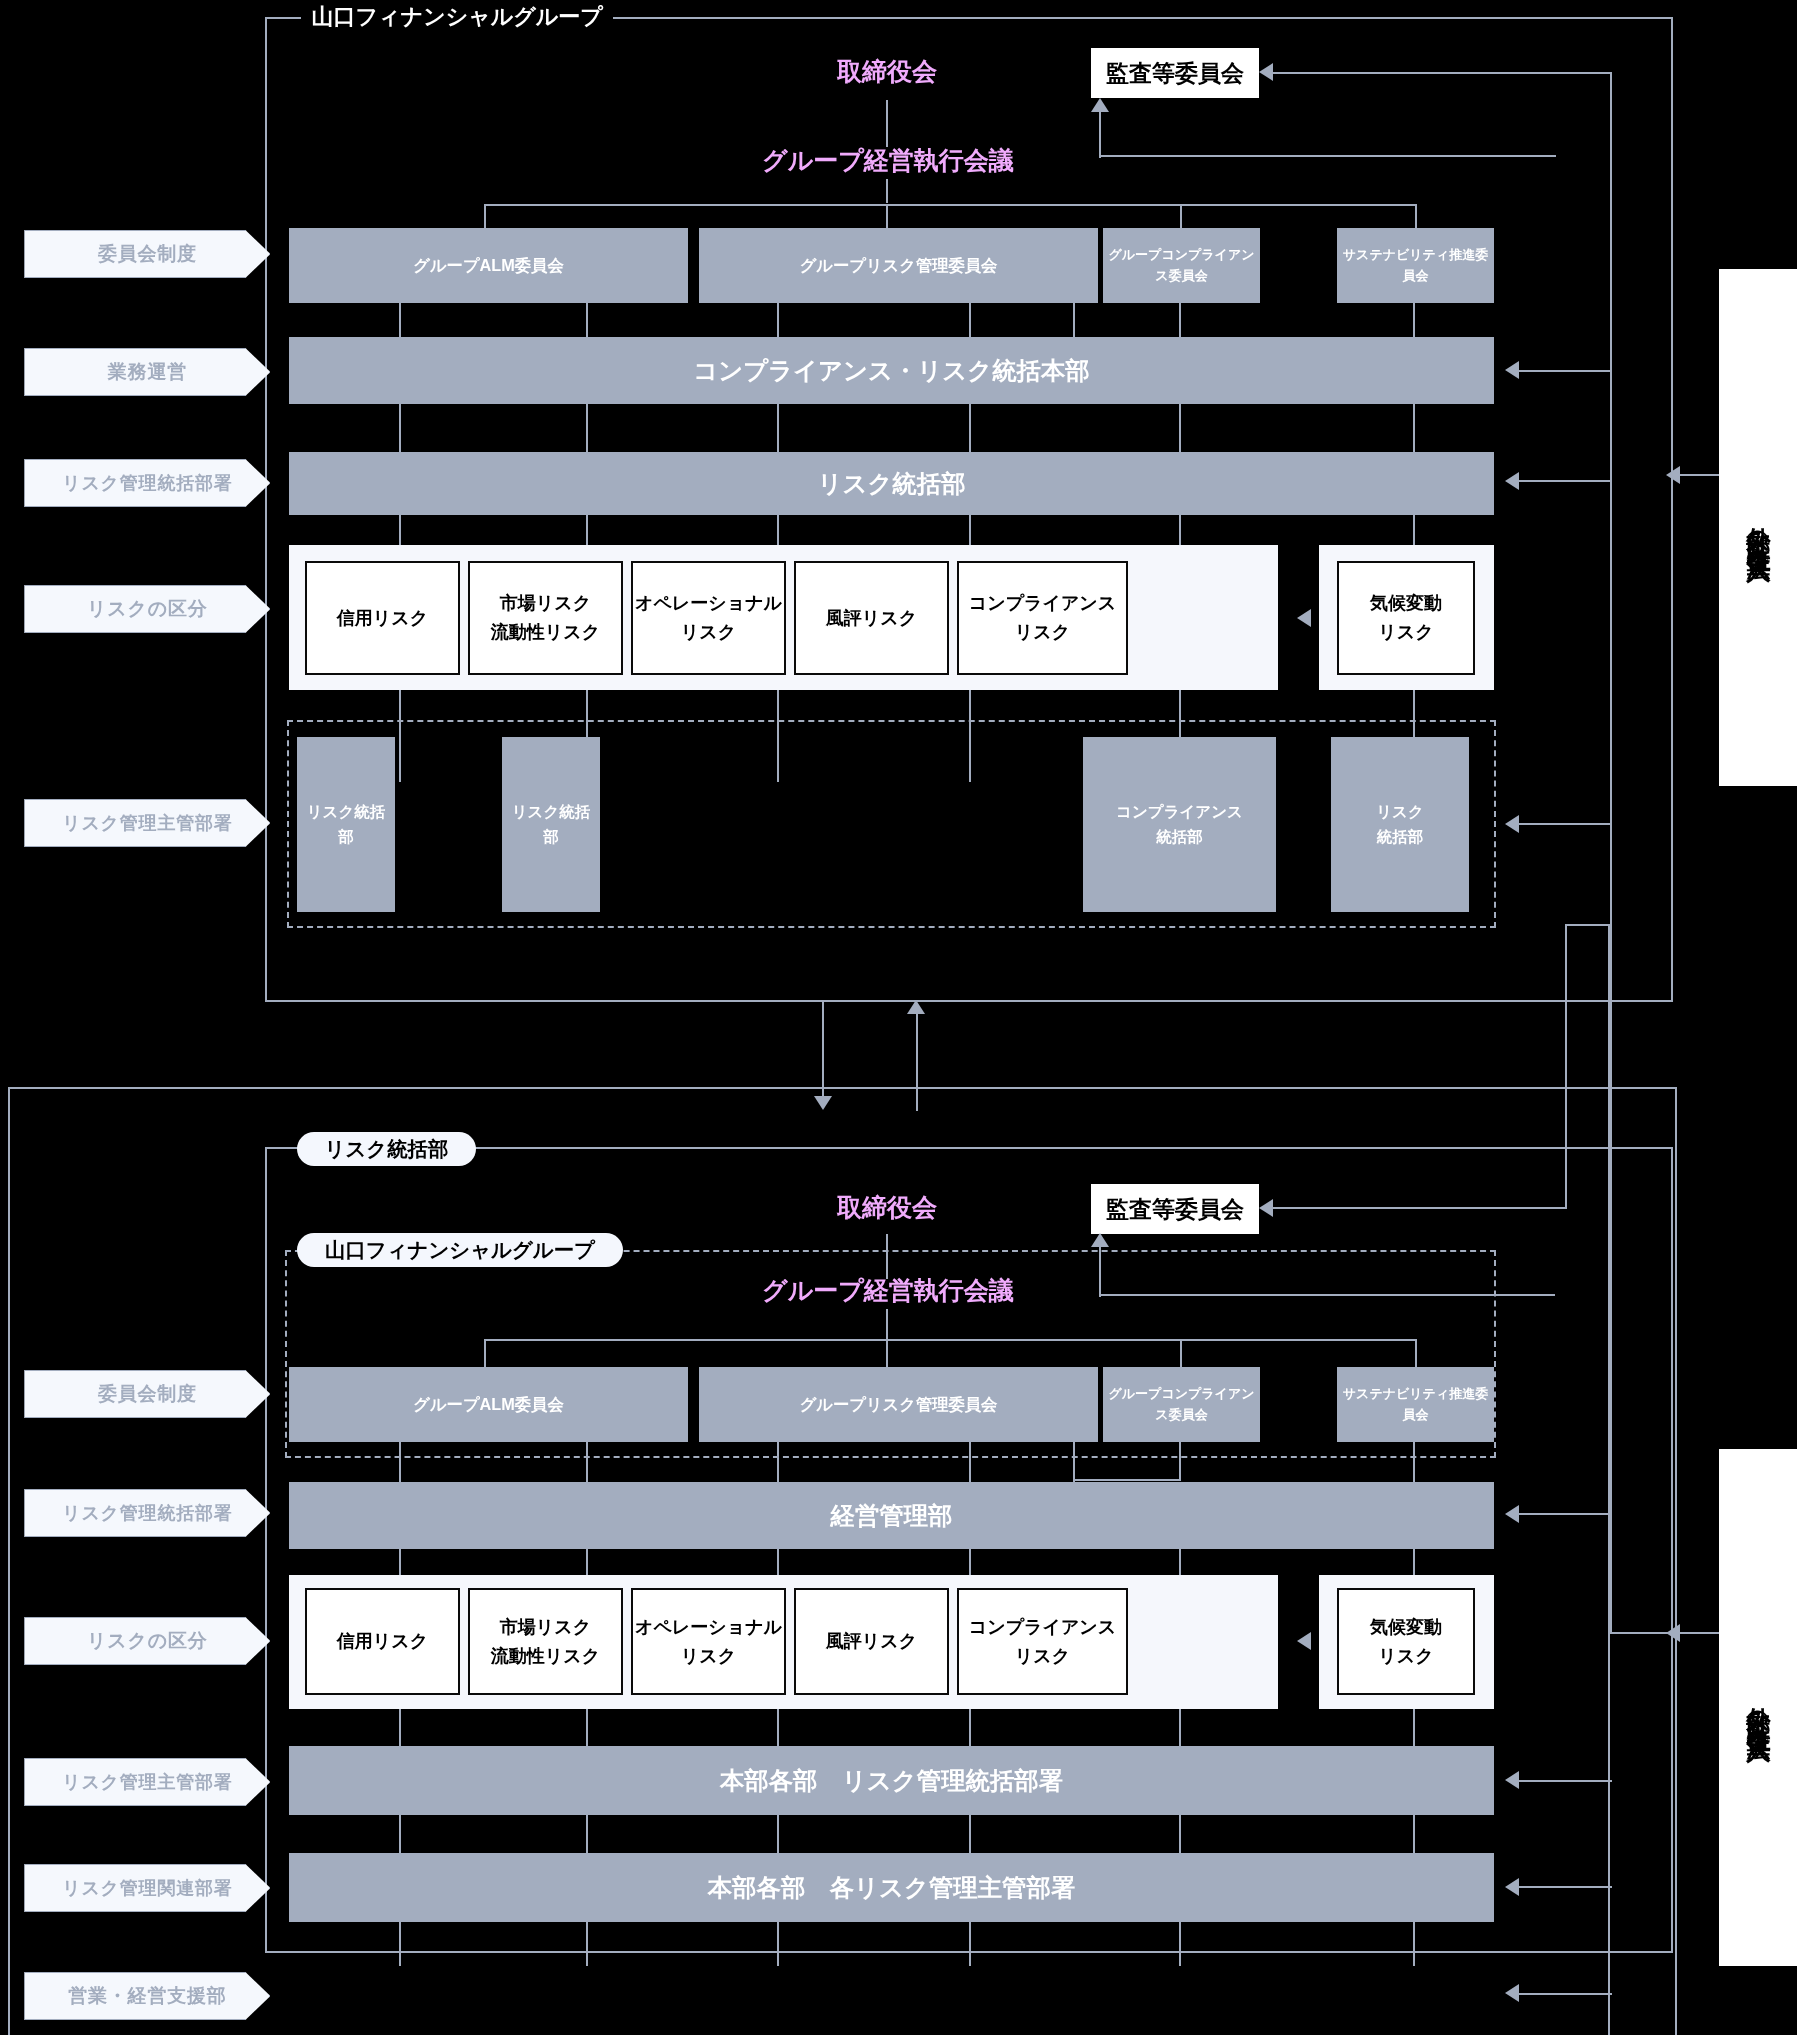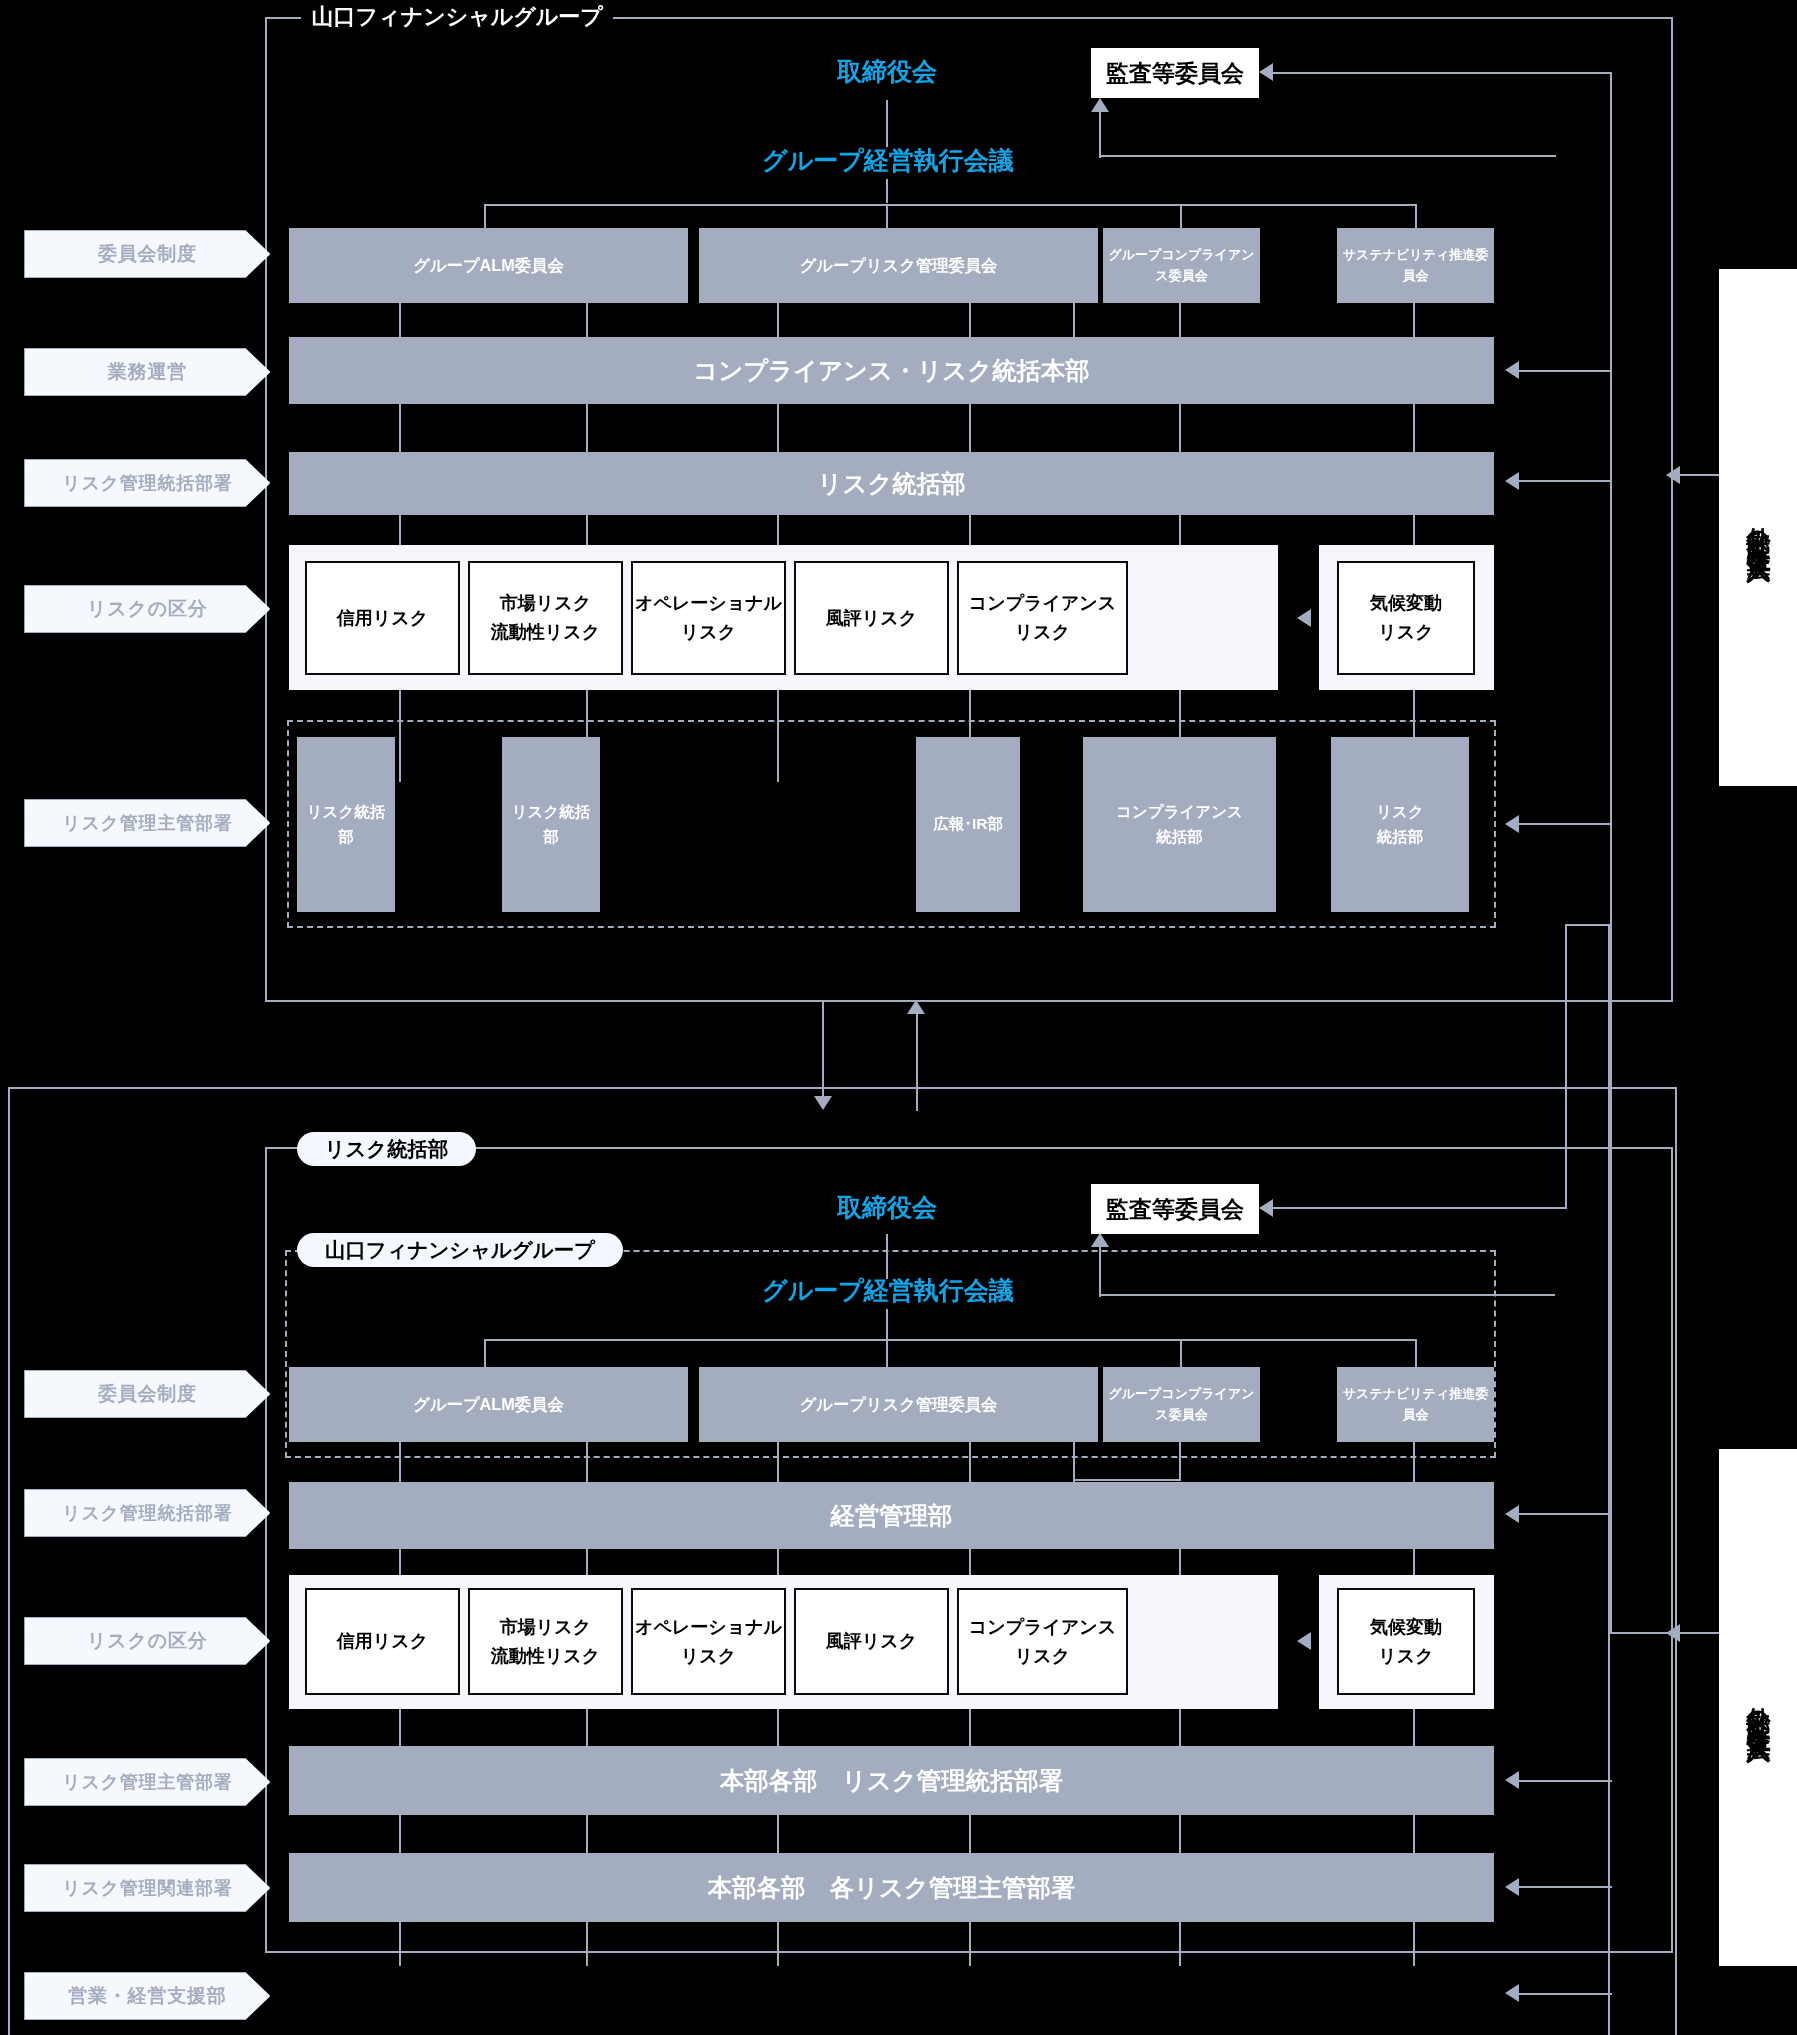--- a/index.html
+++ b/index.html
@@ -101,21 +101,21 @@
   }
   
   .lightbox{
     position:absolute;
     background:#F5F7FC;
     z-index:18;
   }
   
   .txt{
     position:absolute;
-    color:#0ea5e9;font-weight:bold;
+    color:#f0abfc;font-weight:bold;
     display:flex;align-items:center;justify-content:center;
     white-space:nowrap;z-index:25;
   }
   
   .vpanel{
     position:absolute;
     background:#fff;color:#000;
     writing-mode:vertical-rl;
     text-orientation:upright;
     display:flex;align-items:center;justify-content:center;
@@ -220,21 +220,20 @@
   <div class="ln vln" style="left:586px;top:676px;height:106px;"></div>
   <div class="ln vln" style="left:777px;top:676px;height:106px;"></div>
   <div class="ln vln" style="left:969px;top:676px;height:106px;"></div>
   <div class="ln vln" style="left:1179px;top:676px;height:106px;"></div>
   <div class="ln vln" style="left:1413px;top:676px;height:106px;"></div>
 
   <div class="frame-dashed" style="left:287px;top:720px;width:1205px;height:204px;"></div>
 
   <div class="bbox" style="left:297px;top:737px;width:98px;height:175px;font-size:15.5px;">リスク統括部</div>
   <div class="bbox" style="left:502px;top:737px;width:98px;height:175px;font-size:15.5px;">リスク統括部</div>
-  <div class="bbox" style="left:916px;top:737px;width:104px;height:175px;font-size:15.5px;">広報･IR部</div>
   <div class="bbox" style="left:1083px;top:737px;width:193px;height:175px;font-size:15.5px;white-space:pre-line;">コンプライアンス
 統括部</div>
   <div class="bbox" style="left:1331px;top:737px;width:138px;height:175px;font-size:15.5px;white-space:pre-line;">リスク
 統括部</div>
 
   <div class="ln hln" style="left:1514px;top:823px;width:98px;"></div>
   <div class="ar ar-l" style="left:1505px;top:815px;"></div>
 
   <div class="chev" style="left:24.4px;top:230px;width:244px;height:46px;font-size:19px;">委員会制度</div>
   <div class="chev" style="left:24.4px;top:348px;width:244px;height:46px;font-size:19px;">業務運営</div>

